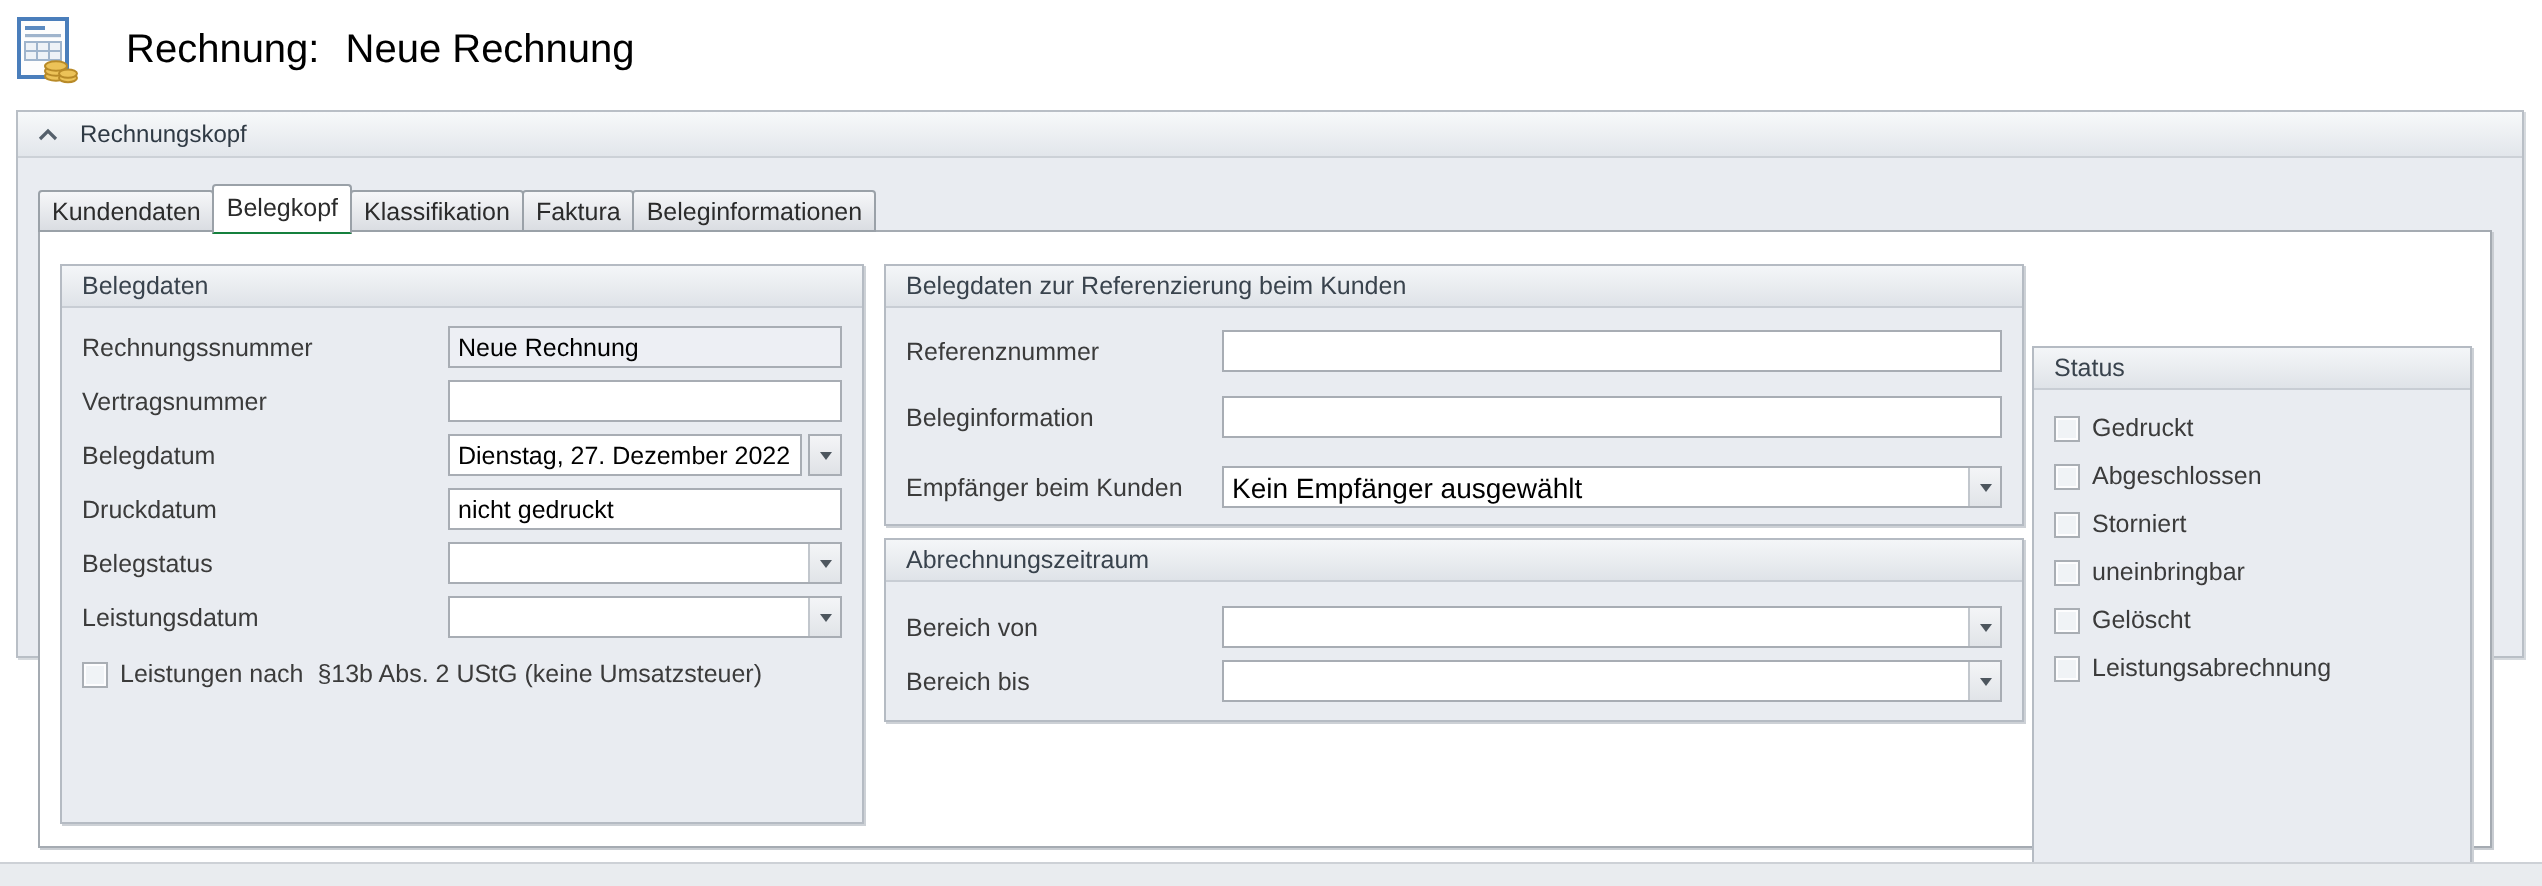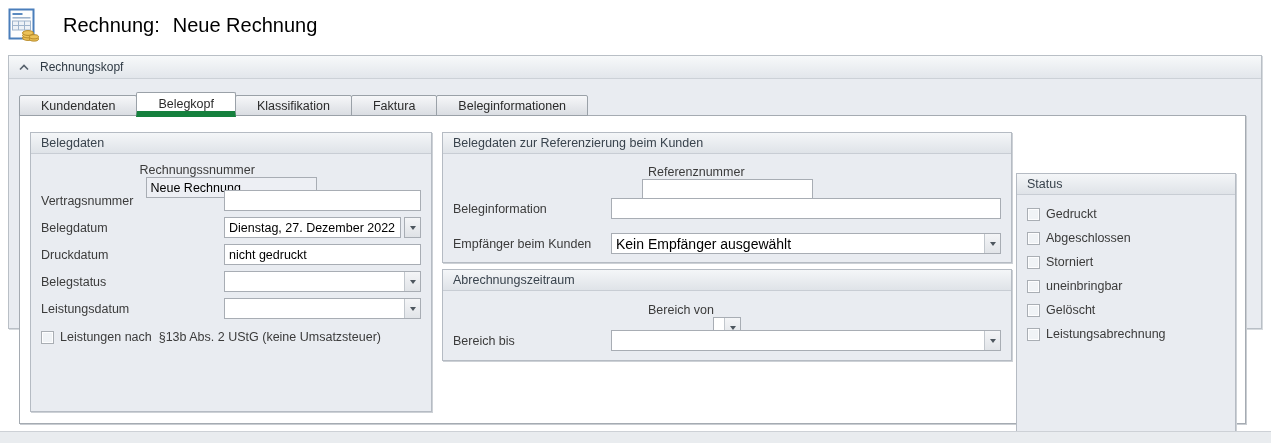--- a/index.html
+++ b/index.html
@@ -16,45 +16,45 @@
   .expander { position:absolute; left:8px; top:55px; width:1254px; height:274px;
     background:#e9ecf1; border:1px solid #b9bfc6; box-shadow:1px 1px 0 #d6dade; }
   .expander-header { height:23px; display:flex; align-items:center; padding-left:10px;
     background:linear-gradient(#f7f9fa,#e2e6eb); border-bottom:1px solid #ccd1d7;
     font-size:12px; color:#2f3a44; cursor:default; }
   .expander-header .chev { margin-right:11px; display:flex; }
 
   
   .tabstrip { position:absolute; left:10px; top:36px; display:flex; align-items:flex-end;
     height:24px; z-index:3; }
-  .tab { height:21px; line-height:20px; padding:0 21px; font-size:12.5px; color:#2b2b2b;
+  .tab { height:21px; line-height:20px; padding:0 6px; font-size:12.5px; color:#2b2b2b;
     background:linear-gradient(#f6f7f9,#dadde2); border:1px solid #9aa1a8;
     border-radius:2px 2px 0 0; margin-left:-1px; cursor:default; }
   .tab:first-child { margin-left:0; }
-  .tab.active { background:#fff; height:25px; line-height:23px; border-bottom:6px solid #15803d;
+  .tab.active { background:#fff; height:25px; line-height:23px; border-bottom:1px solid #15803d;
     margin-bottom:-1px; z-index:4; position:relative; }
 
   
   .content-panel { position:absolute; left:10px; top:59px; width:1227px; height:309px;
     background:#fff; border:1px solid #a5abb2; box-shadow:1px 1px 0 #c9cdd2; }
 
   
   .group { position:absolute; background:#e9ecf1; border:1px solid #b5bbc3;
     box-shadow:1px 1px 0 #cdd1d6; }
   .group-header { height:21px; line-height:20px; padding-left:10px; font-size:12.5px;
     color:#39434d; background:linear-gradient(#f4f6f8,#dfe3e8);
     border-bottom:1px solid #c8cdd4; }
   #group-belegdaten { left:10px;  top:16px;  width:402px; height:280px; }
   #group-referenz   { left:422px; top:16px;  width:570px; height:131px; }
   #group-abrechnung { left:422px; top:153px; width:570px; height:92px;  }
   #group-status     { left:996px; top:16px;  width:220px; height:279px;margin-top:41px; }
 
   
   .row { display:flex; align-items:center; height:21px; margin:6px 10px 0 10px; }
-  .row.first { margin-top:9px;flex-direction:column; }
+  .row.first { margin-top:9px; }
   .lbl { font-size:12.5px; color:#3b3b3b; }
   .g1 .lbl { width:183px; flex:none; }
   .g2 .lbl { width:158px; flex:none; }
   .fld { flex:1; height:21px; position:relative; }
   input.tb { width:100%; height:21px; border:1px solid #a8adb4; background:#fff;
     font-family:"Liberation Sans", sans-serif; font-size:12.5px; color:#000;
     padding:0 4px; outline:none; }
   input.tb.readonly { background:#edeff4; }
   
   .combo { height:21px; border:1px solid #a8adb4; background:#fff; position:relative;

